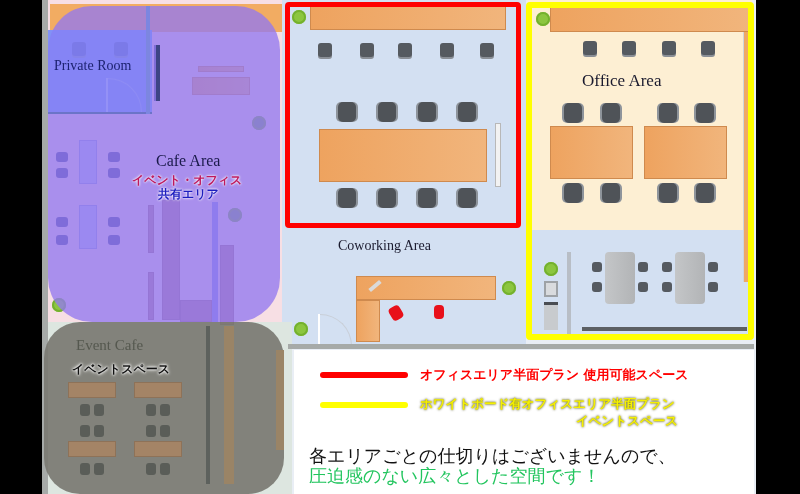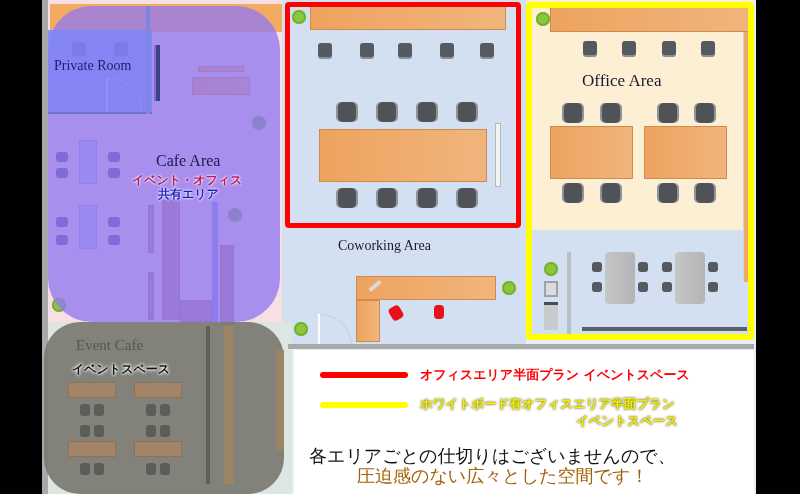--- a/index.html
+++ b/index.html
@@ -155,18 +155,18 @@
   <div class="chair" style="left:666px;top:262px;width:10px;height:10px;box-shadow:none;"></div>
   <div class="chair" style="left:666px;top:282px;width:10px;height:10px;box-shadow:none;"></div>
   <div class="room" style="left:540px;top:327px;width:165px;height:4px;background:#5c6064;"></div>
   <div class="room" style="left:484px;top:2px;width:228px;height:338px;border:6px solid #ffff00;border-radius:4px;box-sizing:border-box;"></div>
 
   <div class="room" style="left:246px;top:344px;width:466px;height:5px;background:#a6aaa8;"></div>
   <div class="room" style="left:252px;top:350px;width:460px;height:144px;background:#ffffff;"></div>
 </div>
 
 <div class="abs" style="left:320px;top:372px;width:88px;height:6px;background:#ff0000;border-radius:3px;"></div>
-<div class="legend-text" style="left:420px;top:366px;font-size:13px;color:#ff0000;">オフィスエリア半面プラン イベントスペース</div>
+<div class="legend-text" style="left:420px;top:366px;font-size:13px;color:#ff0000;">オフィスエリア半面プラン 使用可能スペース</div>
 <div class="abs" style="left:320px;top:402px;width:88px;height:6px;background:#ffff00;border-radius:3px;"></div>
 <div class="legend-text" style="left:420px;top:396px;font-size:12.5px;color:#f5f000;text-shadow:0 0 2px #6b6b00,0 0 3px #888;">ホワイトボード有オフィスエリア半面プラン</div>
 <div class="legend-text" style="left:576px;top:413px;font-size:12.5px;color:#f5f000;text-shadow:0 0 2px #6b6b00,0 0 3px #888;">イベントスペース</div>
 <div class="legend-text" style="left:309px;top:444px;font-size:18px;font-weight:normal;color:#111;">各エリアごとの仕切りはございませんので、</div>
-<div class="legend-text" style="left:309px;top:464px;font-size:18px;font-weight:normal;color:#a16207;margin-left:48px;">圧迫感のない広々とした空間です！</div>
+<div class="legend-text" style="left:309px;top:464px;font-size:18px;font-weight:normal;color:#22c55e;">圧迫感のない広々とした空間です！</div>
 
 </body></html>

